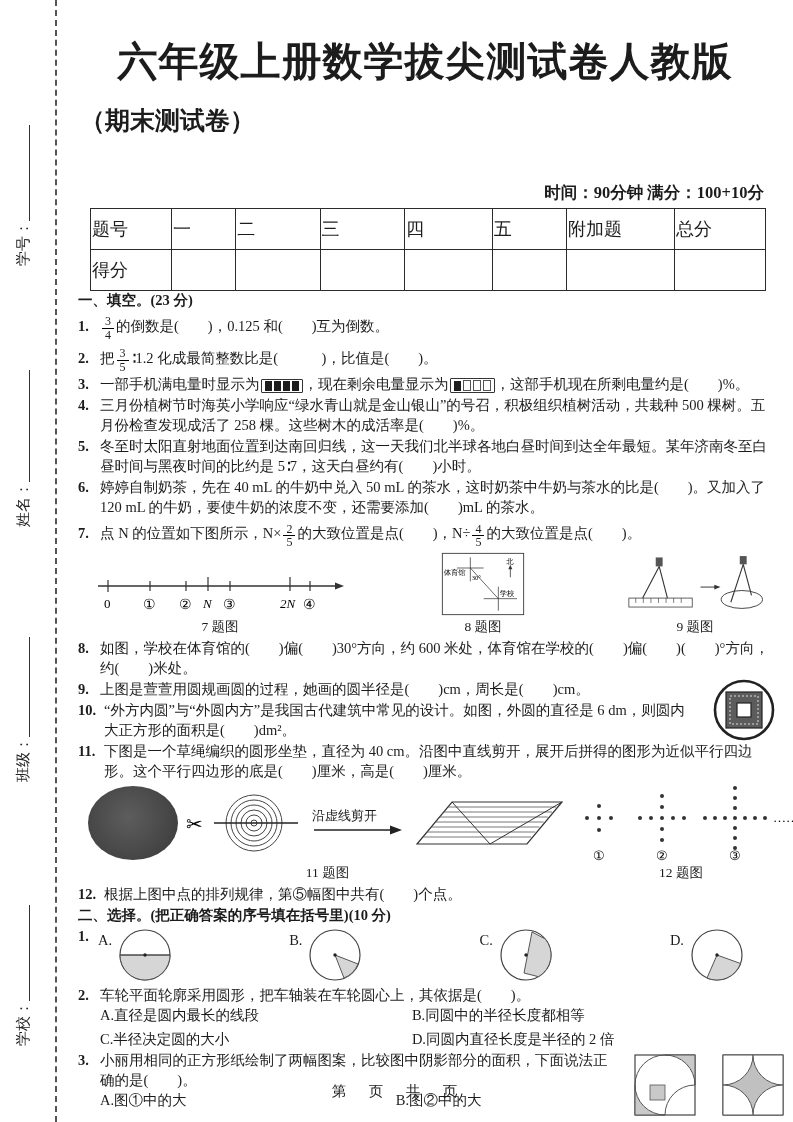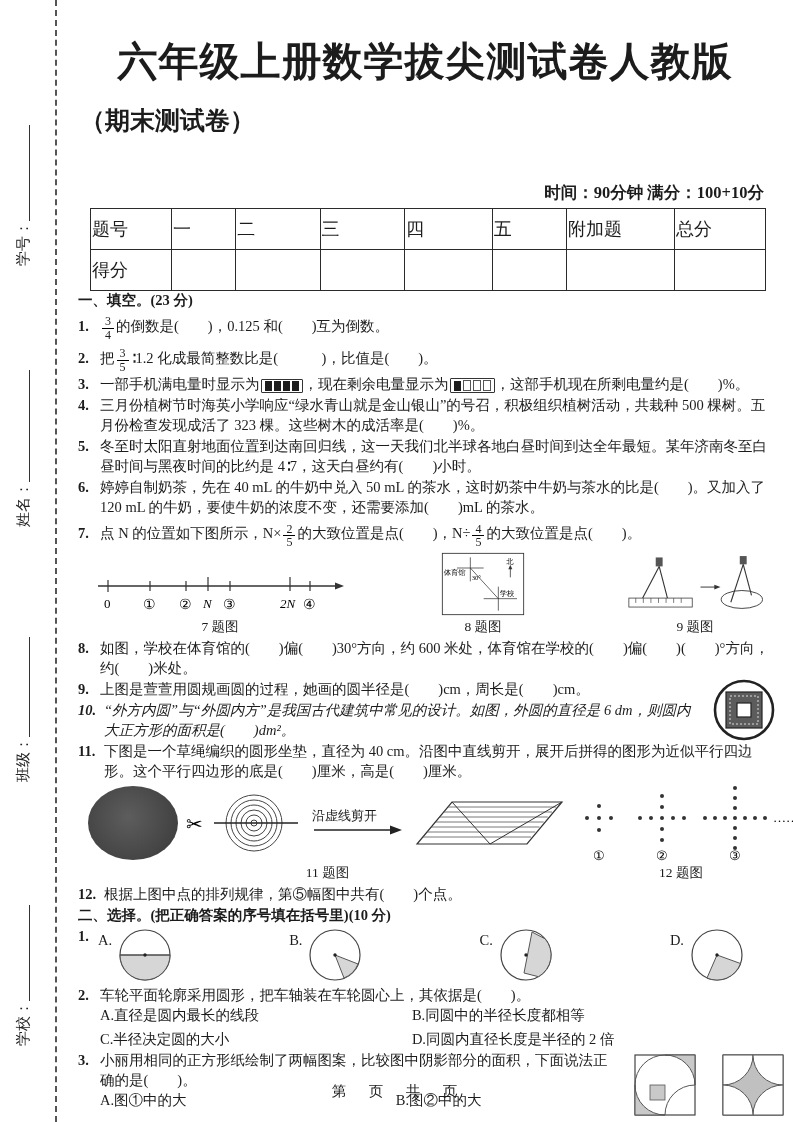--- a/index.html
+++ b/index.html
@@ -132,26 +132,26 @@
       <span>把</span><span class="frac"><span class="num">3</span><span class="den">5</span></span><span>∶1.2 化成最简整数比是(　　　)，比值是(　　)。</span>
     </div>
 
     <div class="q">
       <span class="no">3.</span>
       <span>一部手机满电量时显示为</span><span class="battery"><span class="cell"></span><span class="cell"></span><span class="cell"></span><span class="cell"></span></span><span>，现在剩余电量显示为</span><span class="battery"><span class="cell"></span><span class="cell empty"></span><span class="cell empty"></span><span class="cell empty"></span></span><span>，这部手机现在所剩电量约是(　　)%。</span>
     </div>
 
     <div class="q">
       <span class="no">4.</span>
-      <span>三月份植树节时海英小学响应“绿水青山就是金山银山”的号召，积极组织植树活动，共栽种 500 棵树。五月份检查发现成活了 323 棵。这些树木的成活率是(　　)%。</span>
+      <span>三月份植树节时海英小学响应“绿水青山就是金山银山”的号召，积极组织植树活动，共栽种 500 棵树。五月份检查发现成活了 258 棵。这些树木的成活率是(　　)%。</span>
     </div>
 
     <div class="q">
       <span class="no">5.</span>
-      <span>冬至时太阳直射地面位置到达南回归线，这一天我们北半球各地白昼时间到达全年最短。某年济南冬至白昼时间与黑夜时间的比约是 4∶7，这天白昼约有(　　)小时。</span>
+      <span>冬至时太阳直射地面位置到达南回归线，这一天我们北半球各地白昼时间到达全年最短。某年济南冬至白昼时间与黑夜时间的比约是 5∶7，这天白昼约有(　　)小时。</span>
     </div>
 
     <div class="q">
       <span class="no">6.</span>
       <span>婷婷自制奶茶，先在 40 mL 的牛奶中兑入 50 mL 的茶水，这时奶茶中牛奶与茶水的比是(　　)。又加入了 120 mL 的牛奶，要使牛奶的浓度不变，还需要添加(　　)mL 的茶水。</span>
     </div>
 
     <div class="q fracline">
       <span class="no">7.</span>
       <span>点 N 的位置如下图所示，N×</span><span class="frac"><span class="num">2</span><span class="den">5</span></span><span>的大致位置是点(　　)，N÷</span><span class="frac"><span class="num">4</span><span class="den">5</span></span><span>的大致位置是点(　　)。</span>
@@ -223,21 +223,21 @@
     <div class="q">
       <span class="no">8.</span>
       <span>如图，学校在体育馆的(　　)偏(　　)30°方向，约 600 米处，体育馆在学校的(　　)偏(　　)(　　)°方向，约(　　)米处。</span>
     </div>
 
     <div class="q">
       <span class="no">9.</span>
       <span>上图是萱萱用圆规画圆的过程，她画的圆半径是(　　)cm，周长是(　　)cm。</span>
     </div>
 
-    <div class="q wideno" style="padding-right:80px;font-style:italic;">
+    <div class="q wideno" style="padding-right:80px;">
       <span class="no">10.</span>
       <span>“外方内圆”与“外圆内方”是我国古代建筑中常见的设计。如图，外圆的直径是 6 dm，则圆内大正方形的面积是(　　)dm²。</span>
       <div class="q10fig">
         <svg width="64" height="64" viewBox="0 0 64 64">
           <circle cx="32" cy="32" r="29" fill="none" stroke="#222" stroke-width="2.6"></circle>
           <rect x="14" y="14" width="36" height="36" fill="#5c5c5c" stroke="#222" stroke-width="1.2"></rect>
           <rect x="18" y="18" width="28" height="28" fill="none" stroke="#dcdcdc" stroke-width="1" stroke-dasharray="2,2"></rect>
           <rect x="25" y="25" width="14" height="14" fill="#ffffff" stroke="#222" stroke-width="1.2"></rect>
         </svg>
       </div>

